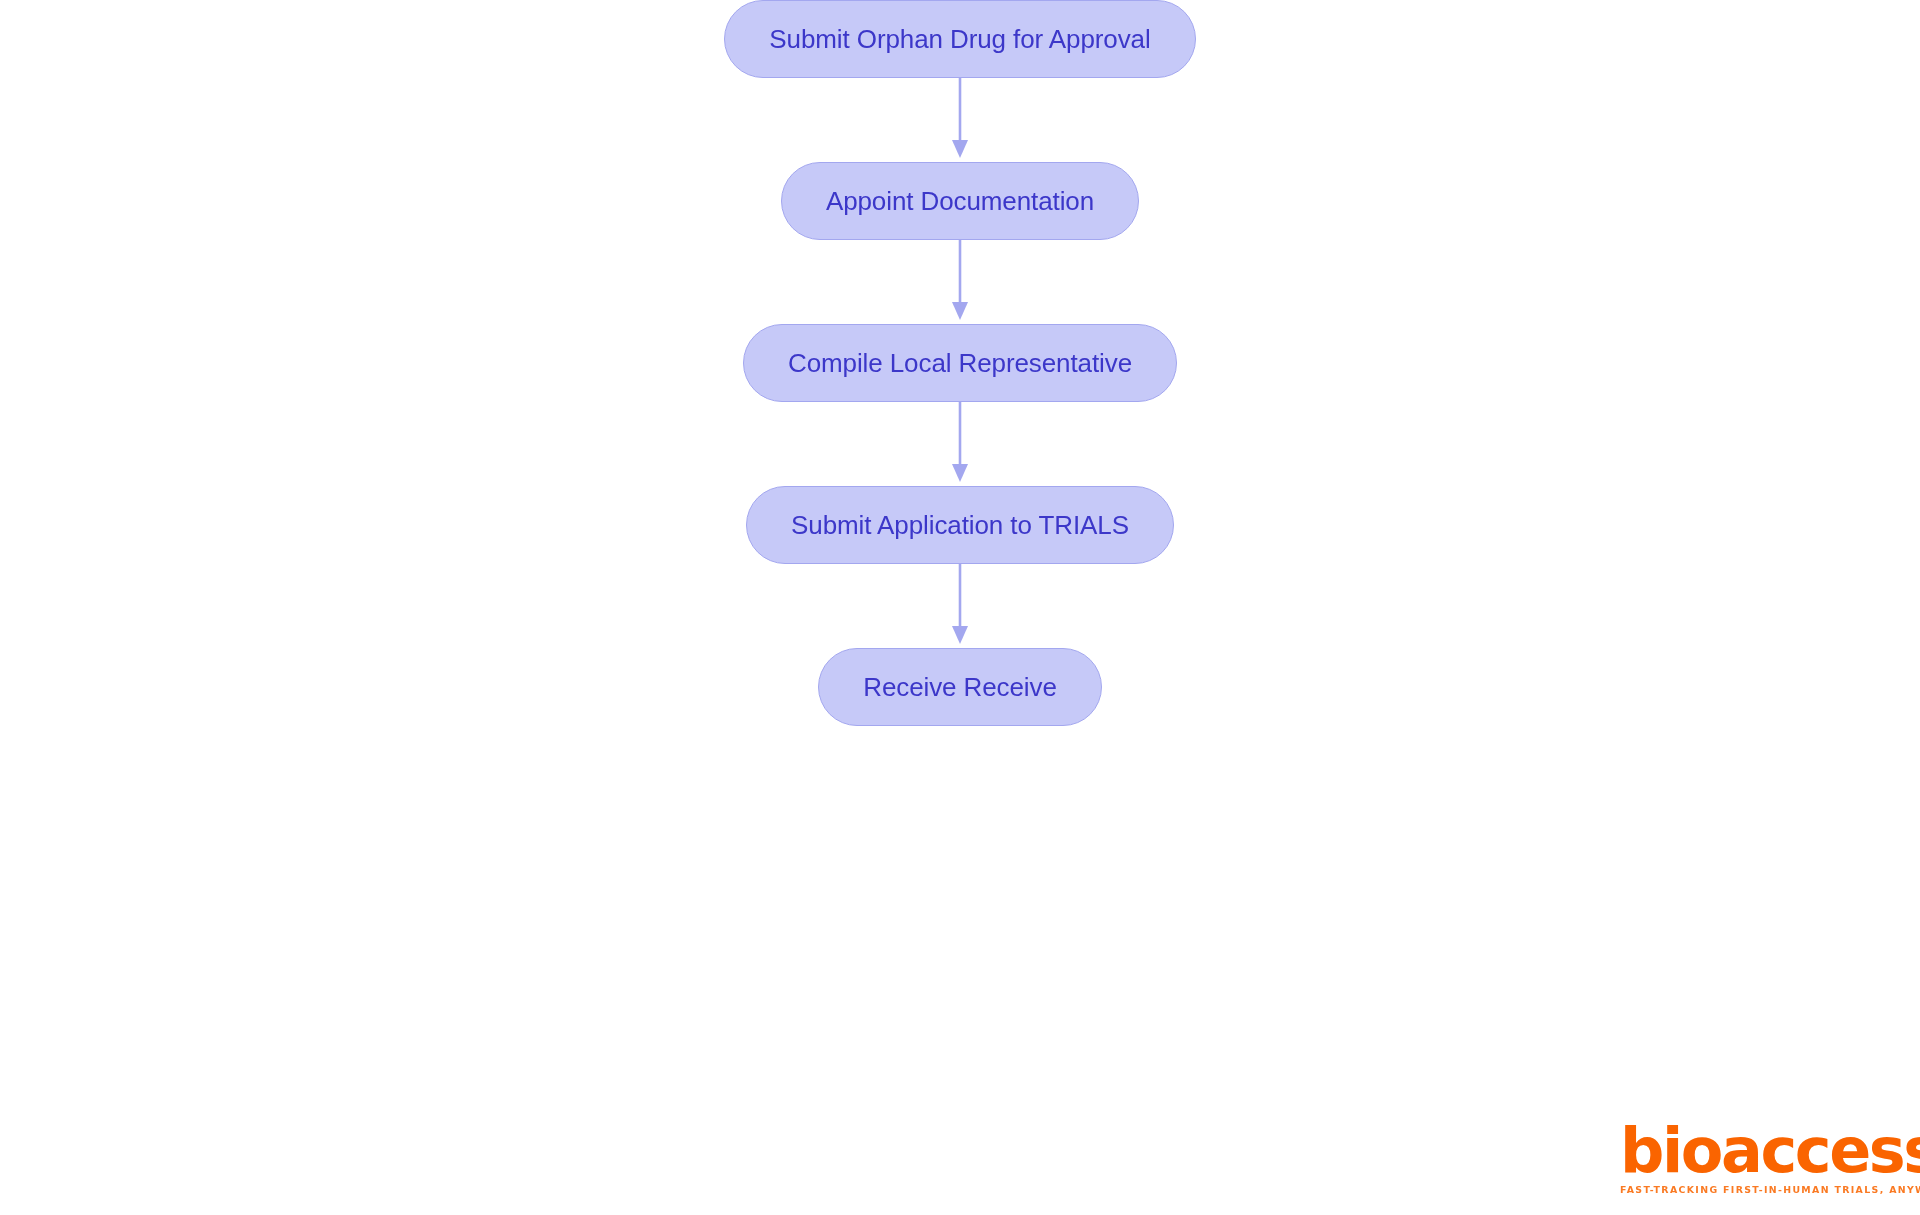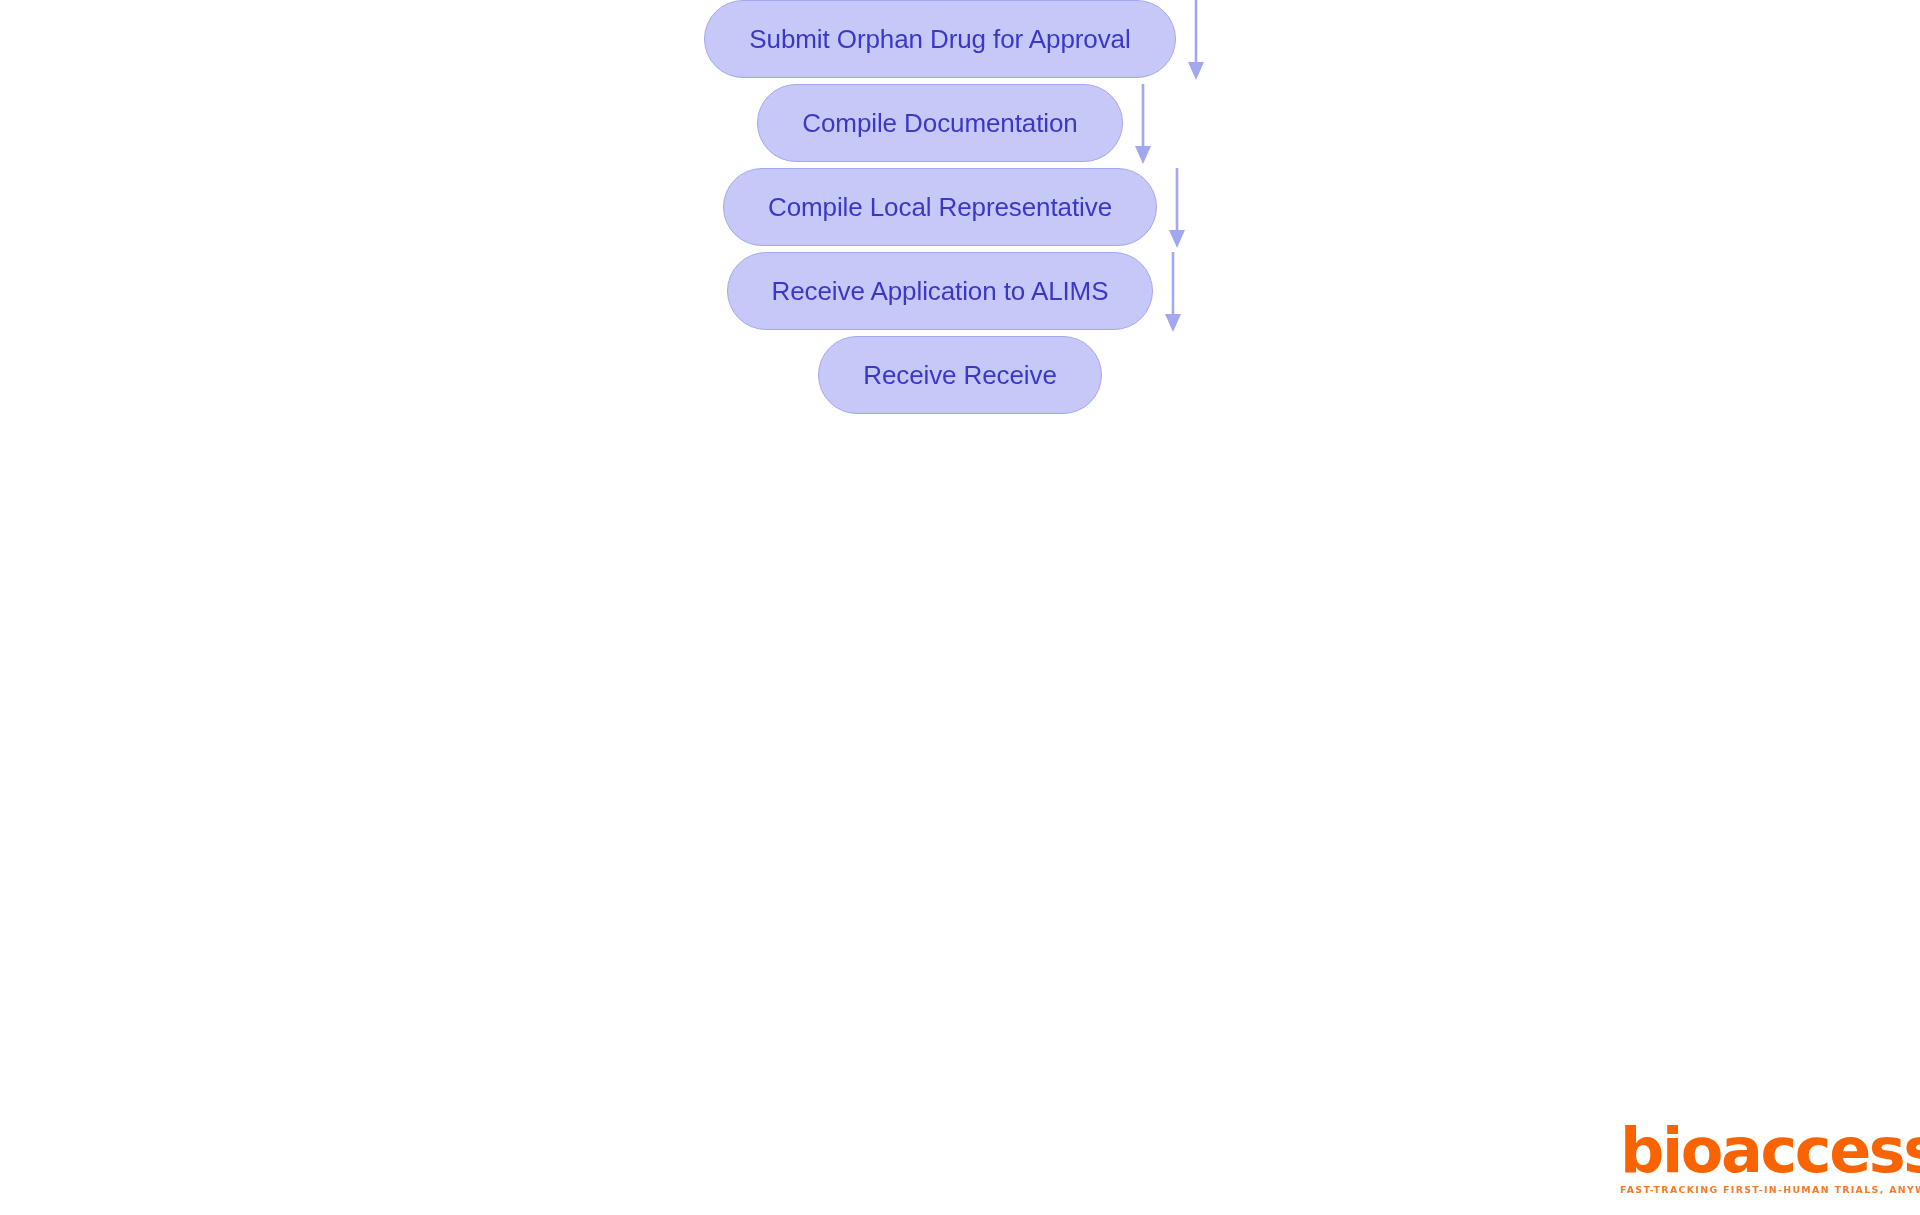--- a/index.html
+++ b/index.html
@@ -26,21 +26,22 @@
     top: 0;
     width: 1920px;
     height: 1090px;
     display: flex;
     flex-direction: column;
     align-items: center;
   }
 
   .flow-step {
     display: flex;
-    flex-direction: row;
+    flex-direction: column;
+    align-items: center;
   }
 
   .node {
     box-sizing: border-box;
     height: 78px;
     display: flex;
     align-items: center;
     justify-content: center;
     padding: 0 44px;
     border-radius: 39px;
@@ -100,21 +101,21 @@
         <span>Submit Orphan Drug for Approval</span>
       </div>
       <svg class="connector" viewBox="0 0 40 84" xmlns="http://www.w3.org/2000/svg">
         <line x1="20" y1="0" x2="20" y2="64" stroke="#a3a7ef" stroke-width="2.6"></line>
         <polygon points="12,62 28,62 20,80" fill="#a3a7ef"></polygon>
       </svg>
     </div>
 
     <div class="flow-step">
       <div class="node">
-        <span>Compile Documentation</span>
+        <span>Appoint Documentation</span>
       </div>
       <svg class="connector" viewBox="0 0 40 84" xmlns="http://www.w3.org/2000/svg">
         <line x1="20" y1="0" x2="20" y2="64" stroke="#a3a7ef" stroke-width="2.6"></line>
         <polygon points="12,62 28,62 20,80" fill="#a3a7ef"></polygon>
       </svg>
     </div>
 
 
 
     <div class="flow-step">
@@ -122,21 +123,21 @@
         <span>Compile Local Representative</span>
       </div>
       <svg class="connector" viewBox="0 0 40 84" xmlns="http://www.w3.org/2000/svg">
         <line x1="20" y1="0" x2="20" y2="64" stroke="#a3a7ef" stroke-width="2.6"></line>
         <polygon points="12,62 28,62 20,80" fill="#a3a7ef"></polygon>
       </svg>
     </div>
 
     <div class="flow-step">
       <div class="node">
-        <span>Receive Application to ALIMS</span>
+        <span>Submit Application to TRIALS</span>
       </div>
       <svg class="connector" viewBox="0 0 40 84" xmlns="http://www.w3.org/2000/svg">
         <line x1="20" y1="0" x2="20" y2="64" stroke="#a3a7ef" stroke-width="2.6"></line>
         <polygon points="12,62 28,62 20,80" fill="#a3a7ef"></polygon>
       </svg>
     </div>
 
     <div class="flow-step">
       <div class="node">
         <span>Receive Receive</span>

